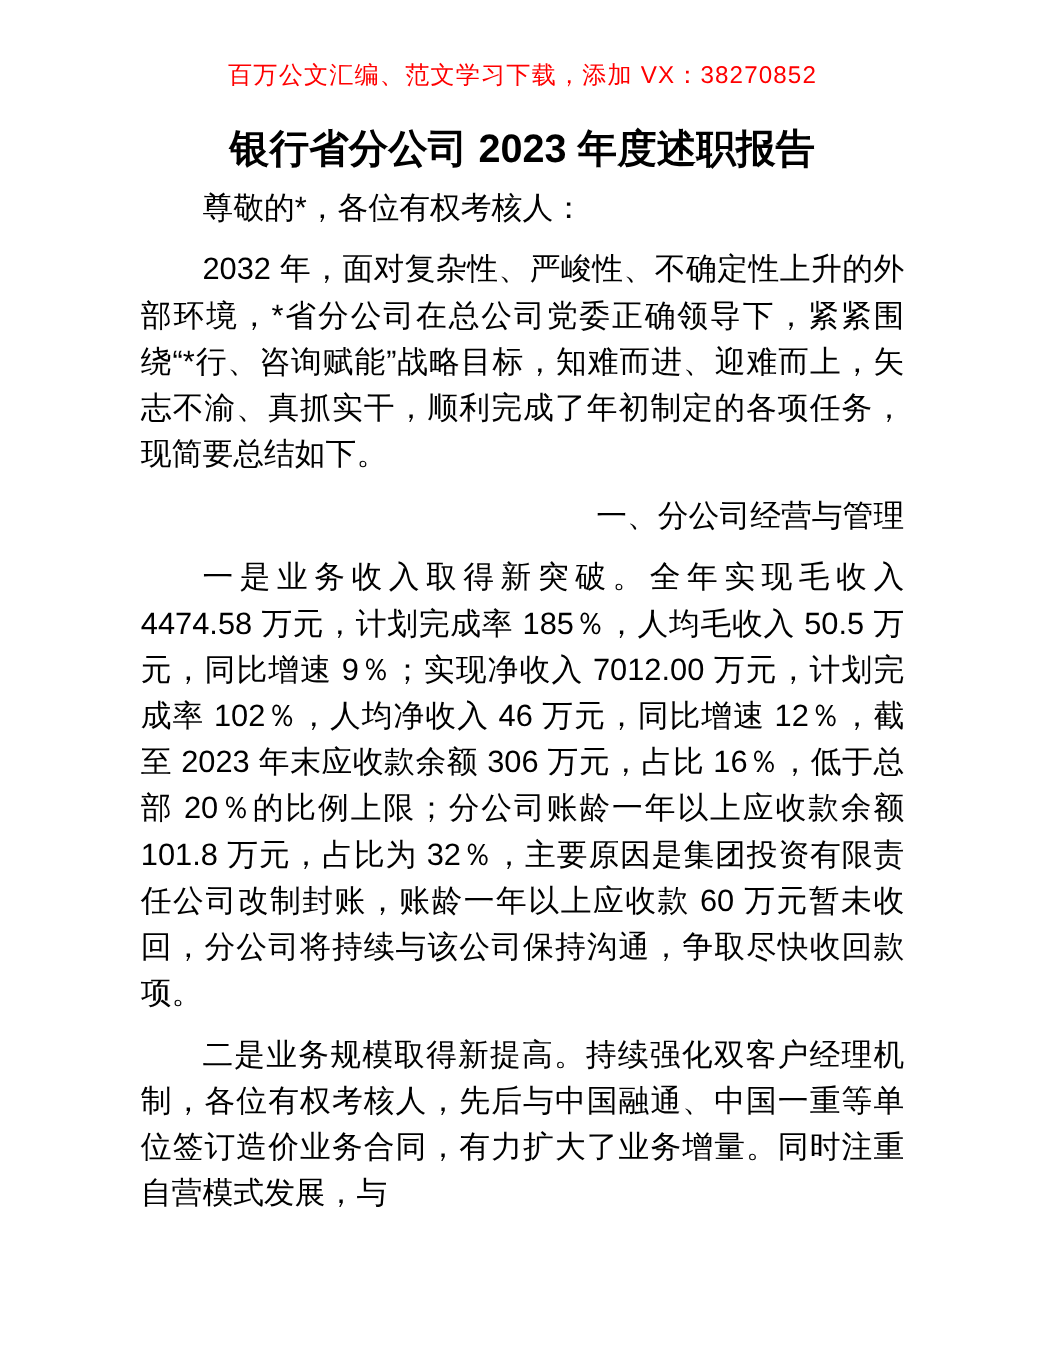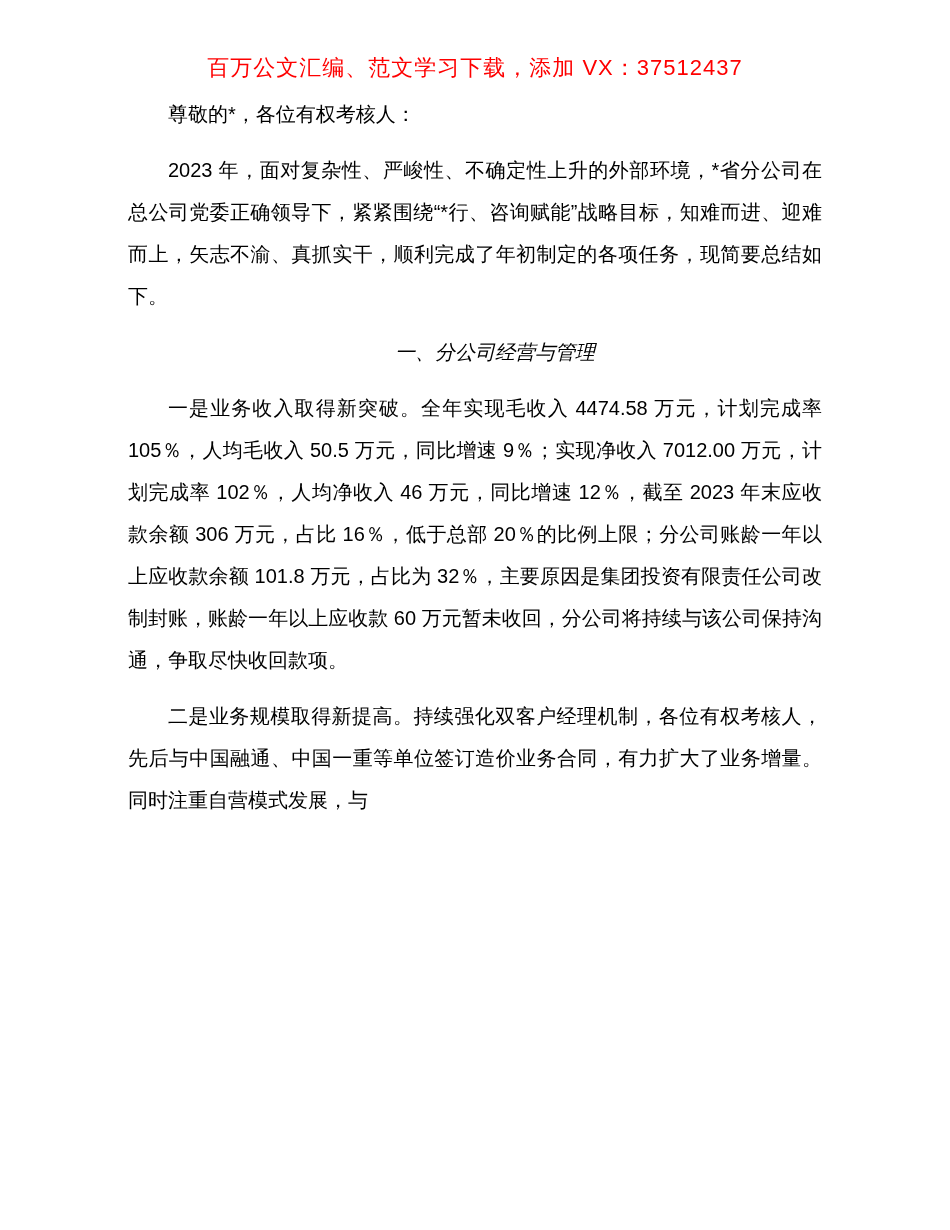--- a/index.html
+++ b/index.html
@@ -32,39 +32,39 @@
     margin: 31px 0 0 0;
     font-size: 36px;
     line-height: 44px;
     font-weight: bold;
     text-align: center;
     color: #000000;
   }
   .content {
     width: 694px;
     margin: 11px auto 4px auto;
-    font-size: 20px;
+    font-size: 28px;
     line-height: 42px;
     text-align: justify;
     color: #000000;
   }
   .para {
     margin: 0 0 14px 0;
     text-indent: 2em;
   }
   .para.heading {
-    text-align: center;
-    font-style: italic;
+    text-align: right;
   }
 </style>
 </head>
 <body>
 
 <div class="page">
-  <div class="notice">百万公文汇编、范文学习下载，添加 VX：37512437</div>
+  <div class="notice">百万公文汇编、范文学习下载，添加 VX：38270852</div>
+  <h1 class="title">银行省分公司 2023 年度述职报告</h1>
   <div class="content">
       <p class="para">尊敬的*，各位有权考核人：</p>
-      <p class="para">2023 年，面对复杂性、严峻性、不确定性上升的外部环境，*省分公司在总公司党委正确领导下，紧紧围绕“*行、咨询赋能”战略目标，知难而进、迎难而上，矢志不渝、真抓实干，顺利完成了年初制定的各项任务，现简要总结如下。</p>
+      <p class="para">2032 年，面对复杂性、严峻性、不确定性上升的外部环境，*省分公司在总公司党委正确领导下，紧紧围绕“*行、咨询赋能”战略目标，知难而进、迎难而上，矢志不渝、真抓实干，顺利完成了年初制定的各项任务，现简要总结如下。</p>
       <p class="para heading">一、分公司经营与管理</p>
-      <p class="para">一是业务收入取得新突破。全年实现毛收入 4474.58 万元，计划完成率 105％，人均毛收入 50.5 万元，同比增速 9％；实现净收入 7012.00 万元，计划完成率 102％，人均净收入 46 万元，同比增速 12％，截至 2023 年末应收款余额 306 万元，占比 16％，低于总部 20％的比例上限；分公司账龄一年以上应收款余额 101.8 万元，占比为 32％，主要原因是集团投资有限责任公司改制封账，账龄一年以上应收款 60 万元暂未收回，分公司将持续与该公司保持沟通，争取尽快收回款项。</p>
+      <p class="para">一是业务收入取得新突破。全年实现毛收入 4474.58 万元，计划完成率 185％，人均毛收入 50.5 万元，同比增速 9％；实现净收入 7012.00 万元，计划完成率 102％，人均净收入 46 万元，同比增速 12％，截至 2023 年末应收款余额 306 万元，占比 16％，低于总部 20％的比例上限；分公司账龄一年以上应收款余额 101.8 万元，占比为 32％，主要原因是集团投资有限责任公司改制封账，账龄一年以上应收款 60 万元暂未收回，分公司将持续与该公司保持沟通，争取尽快收回款项。</p>
       <p class="para">二是业务规模取得新提高。持续强化双客户经理机制，各位有权考核人，先后与中国融通、中国一重等单位签订造价业务合同，有力扩大了业务增量。同时注重自营模式发展，与</p>
     </div>
 </div>
 
 </body></html>

